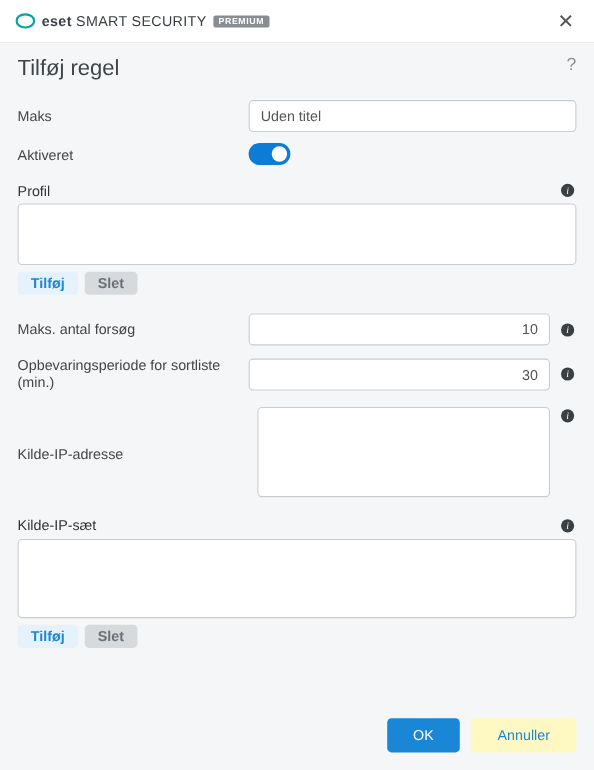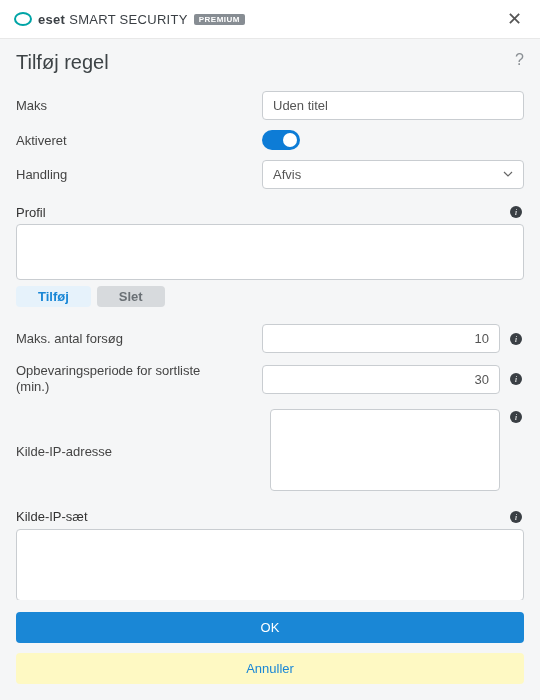--- a/index.html
+++ b/index.html
@@ -76,21 +76,20 @@
   flex: 0 0 210px;
   color: #444;
   font-size: 13px;
 }
 .row-label.twoline { line-height: 1.25; }
 .row-control {
   flex: 1;
   display: flex;
   align-items: center;
   gap: 8px;
-  margin-left: 36px;
 }
 .text-input, .select-box, .num-input {
   width: 100%;
   padding: 6px 10px;
   border: 1px solid #c9cdd1;
   border-radius: 4px;
   font-size: 13px;
   color: #555;
   background: #fff;
   outline: none;
@@ -142,21 +141,21 @@
   min-height: 56px;
   padding: 6px;
 }
 .listbox.tall { min-height: 72px; }
 .btn-row {
   margin-top: 6px;
   display: flex;
   gap: 6px;
 }
 .pill-btn {
-  padding: 3px 22px;
+  padding: 3px 12px;
   border-radius: 4px;
   font-size: 13px;
   font-weight: 600;
   cursor: pointer;
   border: none;
 }
 .pill-add {
   background: #e6f2fb;
   color: #1a87d6;
 }
@@ -179,21 +178,20 @@
 .row-side .row-label { padding-top: 4px; }
 .row-side .row-control { align-items: flex-start; }
 .footer {
   position: absolute;
   bottom: 0; left: 0; right: 0;
   background: #f5f6f7;
   padding: 12px 16px 16px 16px;
   display: flex;
   justify-content: flex-end;
   gap: 10px;
-  flex-direction: column;
 }
 .btn {
   padding: 8px 24px;
   border-radius: 4px;
   font-size: 13px;
   cursor: pointer;
   border: none;
 }
 .btn-primary {
   background: #1a87d6;
@@ -244,33 +242,20 @@
 
   <div class="row">
     <div class="row-label">Aktiveret</div>
     <div class="row-control">
       <div class="toggle">
         <div class="toggle-knob"></div>
       </div>
     </div>
   </div>
 
-  <div class="row">
-    <div class="row-label">Handling</div>
-    <div class="row-control">
-      <div class="select-box">
-        <span>Afvis</span>
-        <span class="chev">
-          <svg width="10" height="10" viewBox="0 0 10 10">
-              <path d="M1 3 L5 7 L9 3" stroke="#666" stroke-width="1.2" fill="none"></path>
-            </svg>
-        </span>
-      </div>
-    </div>
-  </div>
 
 
   <div class="section-head">
     <div>Profil</div>
     <div class="info-icon">
       <svg width="14" height="14" viewBox="0 0 14 14">
           <circle cx="7" cy="7" r="6" fill="#3a3f44"></circle>
           <text x="7" y="10" text-anchor="middle" fill="#fff" font-size="9" font-family="Georgia" font-style="italic">i</text>
         </svg>
     </div>

